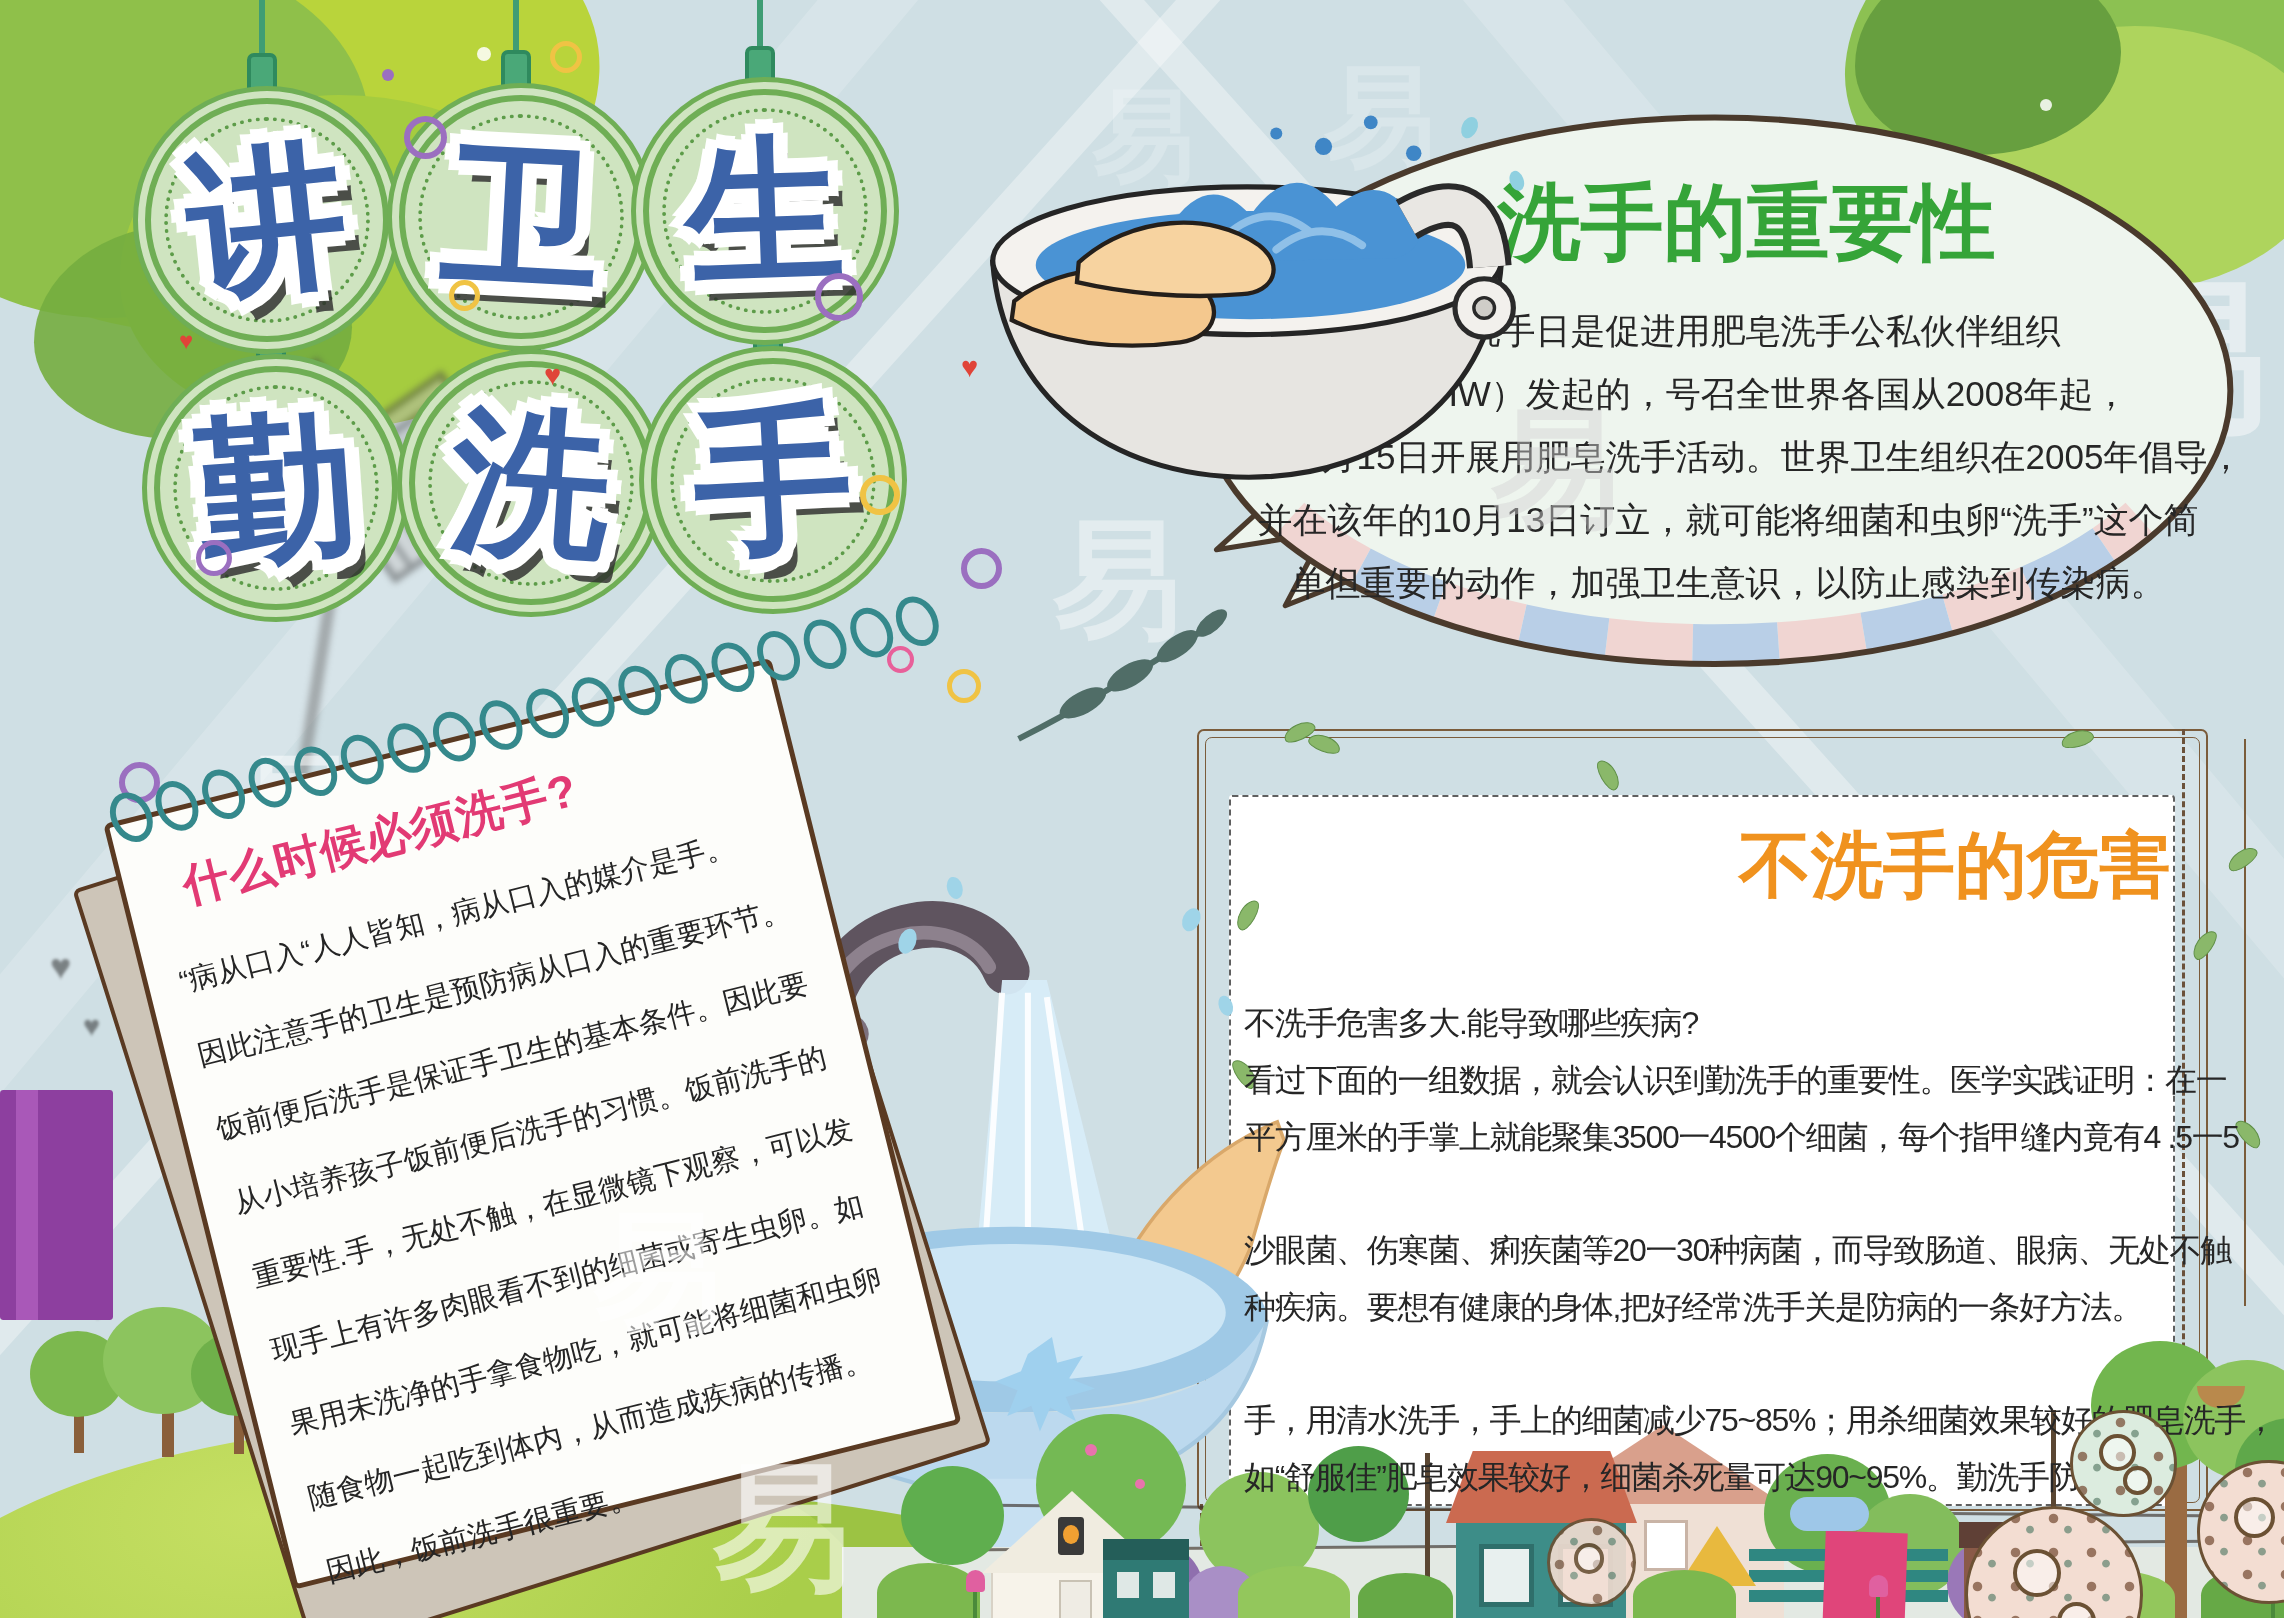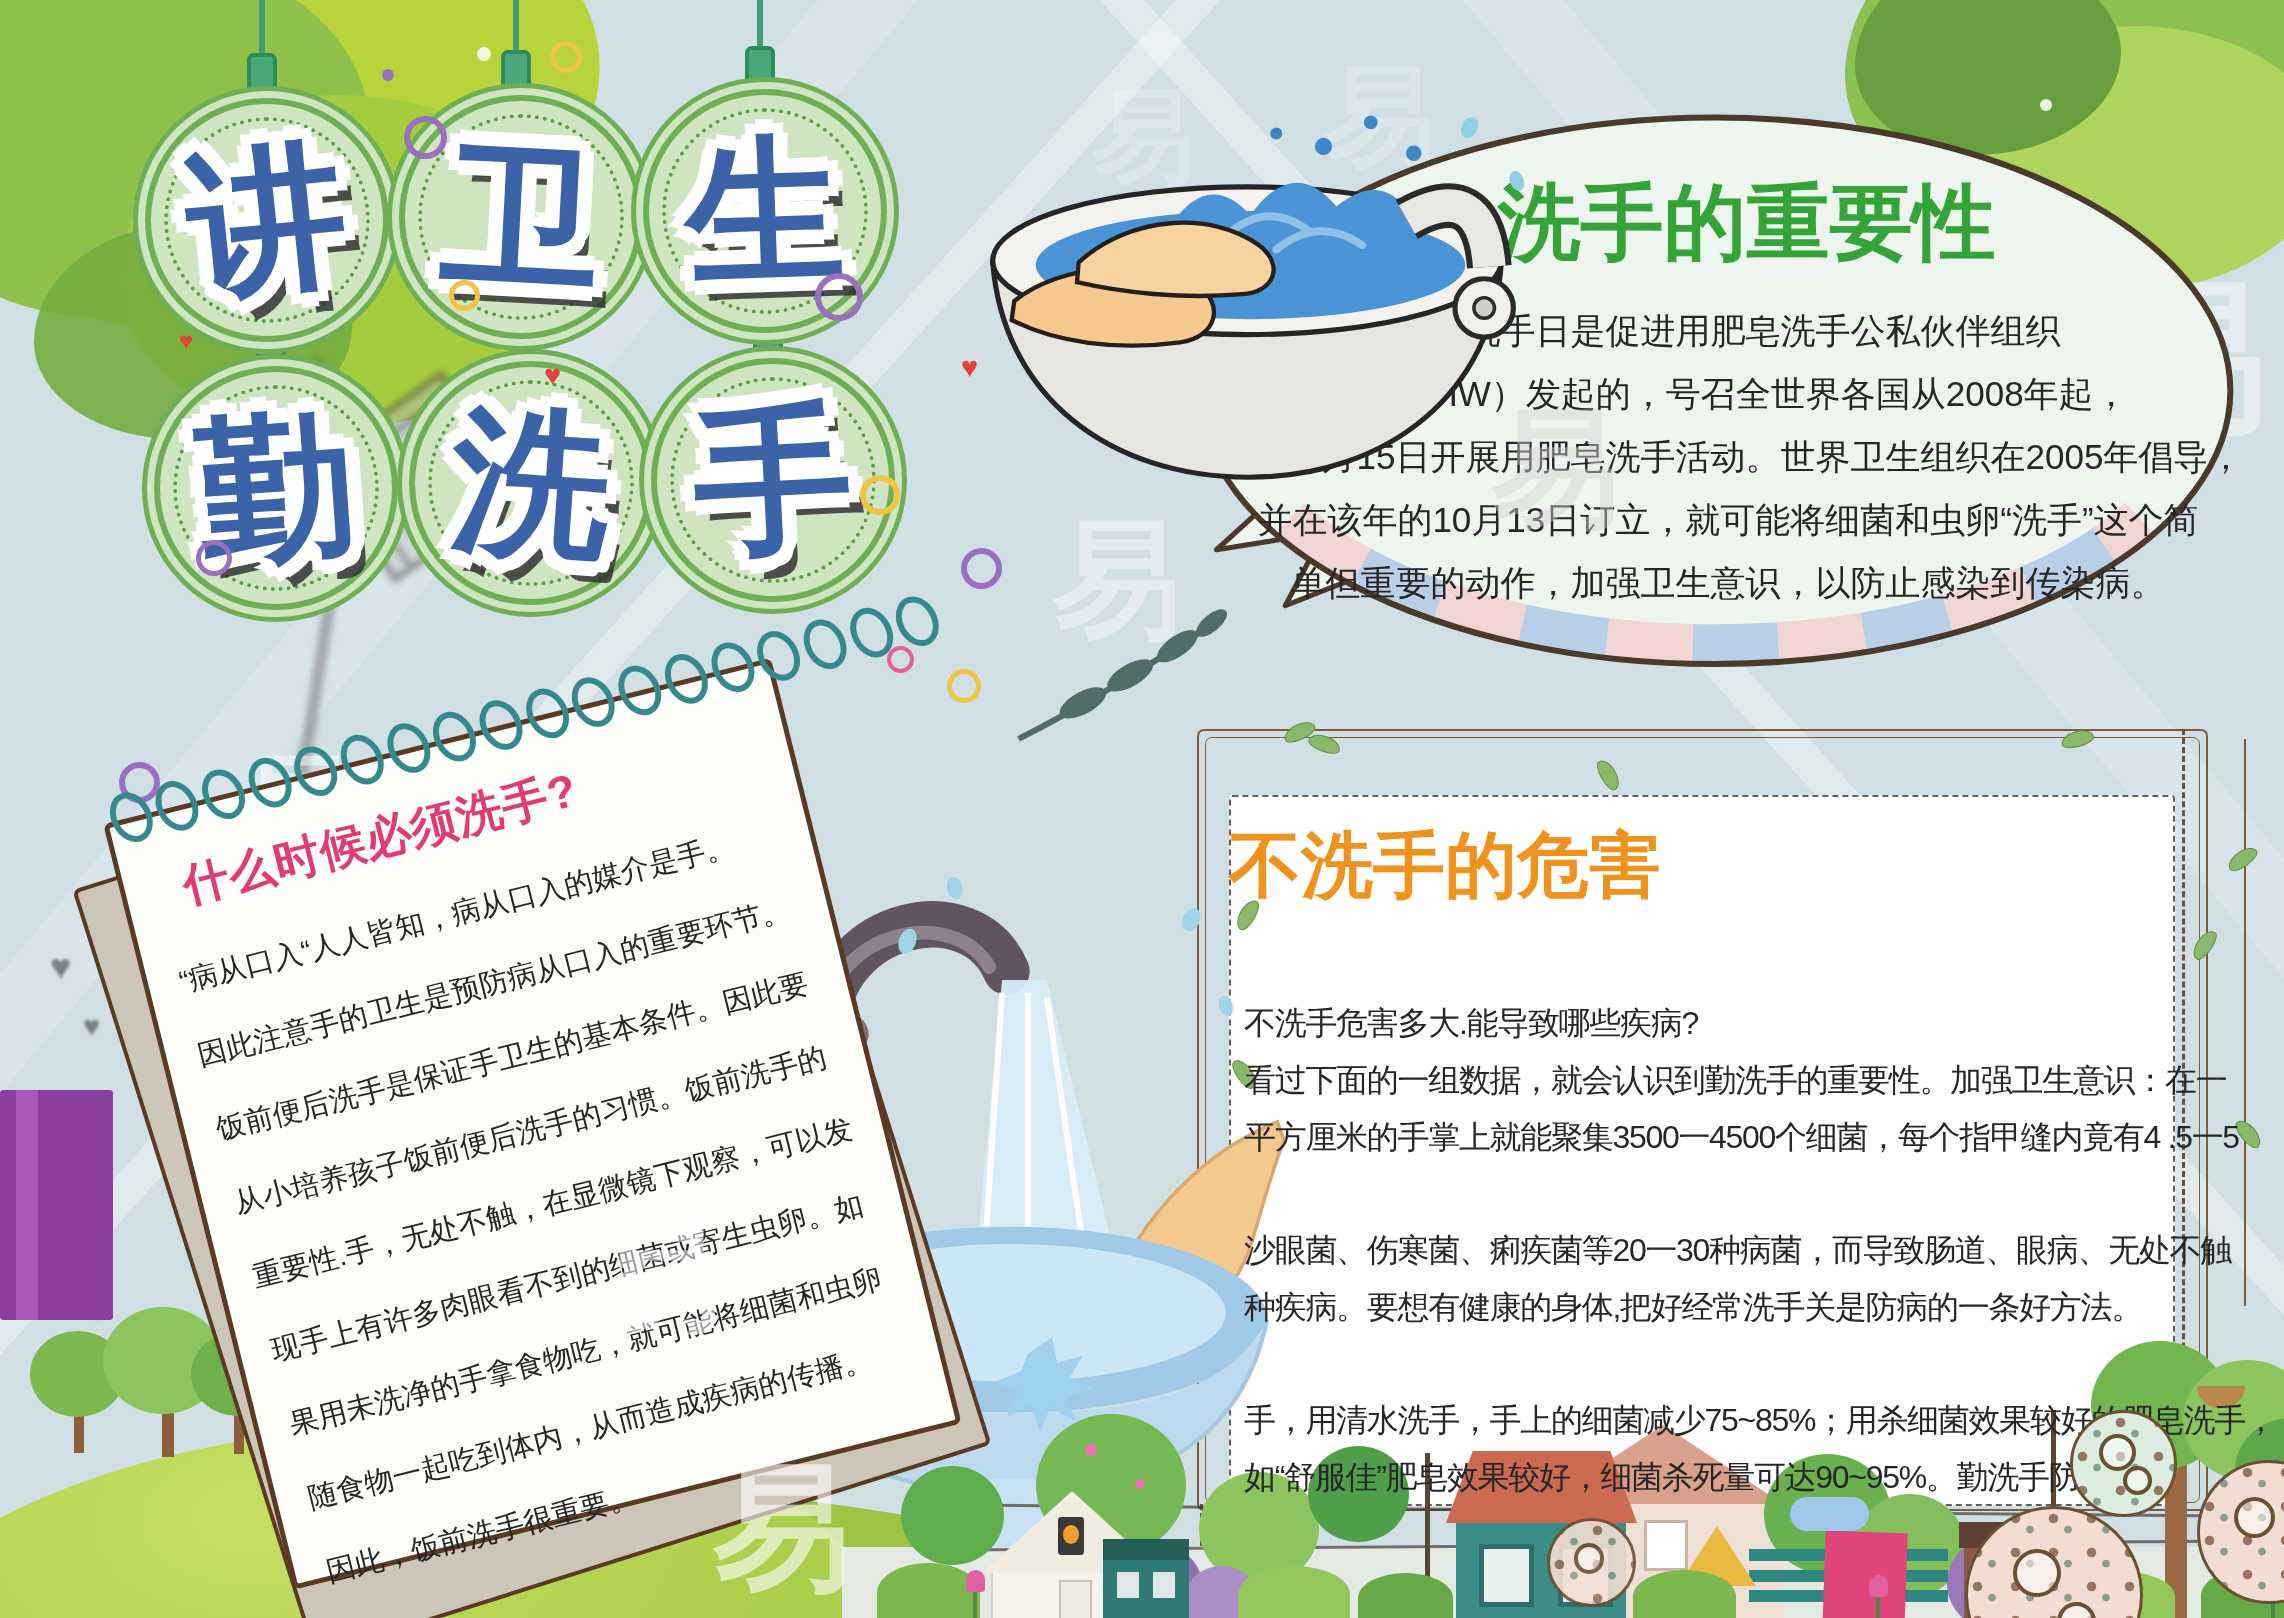--- a/index.html
+++ b/index.html
@@ -46,21 +46,21 @@
   .pad-title{margin:45px 0 0 58px;font-size:46px;font-weight:bold;color:var(--notepadTitlePink);letter-spacing:0.9px;}
   .pad-line{padding:0 31px;font-size:29px;color:#252525;height:76px;line-height:76px;white-space:nowrap;}
   
   .twig-frame{position:absolute;left:1197px;top:729px;width:1007px;height:778px;
     border:2.6px solid #7b5c3b;border-radius:6.9px;z-index:4;}
   .twig-frame::after{content:"";position:absolute;inset:6px;border:1.7px solid #7b5c3b;border-radius:6.9px;}
   .leaf{position:absolute;width:31px;height:13.8px;background:#8ab86a;border:1.7px solid #5f8f47;
     border-radius:50% 50% 50% 50%/60% 60% 40% 40%;z-index:6;}
   .dashbox{position:absolute;left:1229px;top:795px;width:942px;height:707px;background:#fff;
     border:2.6px dashed #5f5f5f;border-radius:3.4px;z-index:4;}
-  .danger-title{position:absolute;left:1229px;top:818px;width:942px;text-align:left;
+  .danger-title{position:absolute;left:1229px;top:818px;width:942px;text-align:right;
     font-size:72px;font-weight:bold;color:var(--dangerTitleOrange);z-index:6;}
   .danger-line{position:absolute;left:1244px;width:911px;font-size:32px;color:var(--textDark);
     letter-spacing:-1.3px;white-space:nowrap;z-index:6;}
   
   .germ{position:absolute;border:3.4px solid #6b5134;border-radius:50%;z-index:7;
     background-image:radial-gradient(circle at 9.5px 9.5px,rgba(122,82,58,.75) 4.3px,transparent 5.2px),
       radial-gradient(circle at 24px 20.6px,rgba(96,130,110,.7) 3.4px,transparent 4.3px);
     background-size:38px 34px;}
   .germ .nuc{position:absolute;border:4.3px solid #6b5134;border-radius:50%;background:rgba(255,255,255,.5);}
   
@@ -319,21 +319,21 @@
   <div class="leaf" style="left:2061px;top:731px;transform:rotate(-15deg);"></div>
   <div class="leaf" style="left:1592px;top:767px;transform:rotate(60deg);"></div>
   <div class="leaf" style="left:1231px;top:907px;transform:rotate(-60deg);"></div>
   <div class="leaf" style="left:1228px;top:1066px;transform:rotate(55deg);"></div>
   <div class="leaf" style="left:2188px;top:937px;transform:rotate(-55deg);"></div>
   <div class="leaf" style="left:2232px;top:1126px;transform:rotate(50deg);"></div>
   <div class="leaf" style="left:2226px;top:851px;transform:rotate(-35deg);"></div>
   <div class="dashbox"></div>
   <div class="danger-title">不洗手的危害</div>
   <div class="danger-line" style="top:1002px;">不洗手危害多大.能导致哪些疾病?</div>
-  <div class="danger-line" style="top:1059px;">看过下面的一组数据，就会认识到勤洗手的重要性。加强卫生意识：在一</div>
+  <div class="danger-line" style="top:1059px;">看过下面的一组数据，就会认识到勤洗手的重要性。医学实践证明：在一</div>
   <div class="danger-line" style="top:1116px;">平方厘米的手掌上就能聚集3500一4500个细菌，每个指甲缝内竟有4 .5一5</div>
   <div class="danger-line" style="top:1229px;">沙眼菌、伤寒菌、痢疾菌等20一30种病菌，而导致肠道、眼病、无处不触</div>
   <div class="danger-line" style="top:1286px;">种疾病。要想有健康的身体,把好经常洗手关是防病的一条好方法。</div>
   <div class="danger-line" style="top:1399px;">手，用清水洗手，手上的细菌减少75~85%；用杀细菌效果较好的肥皂洗手，</div>
   <div class="danger-line" style="top:1456px;">如“舒服佳”肥皂效果较好，细菌杀死量可达90~95%。勤洗手防疾病。</div>
 
   <div>
     <div class="abs" style="left:842px;top:1547px;width:1442px;height:71px;background:#e3e9e3;z-index:5;"></div>
 
     <div class="wire" style="left:903px;top:1509px;width:1381px;transform:rotate(.5deg);"></div>

